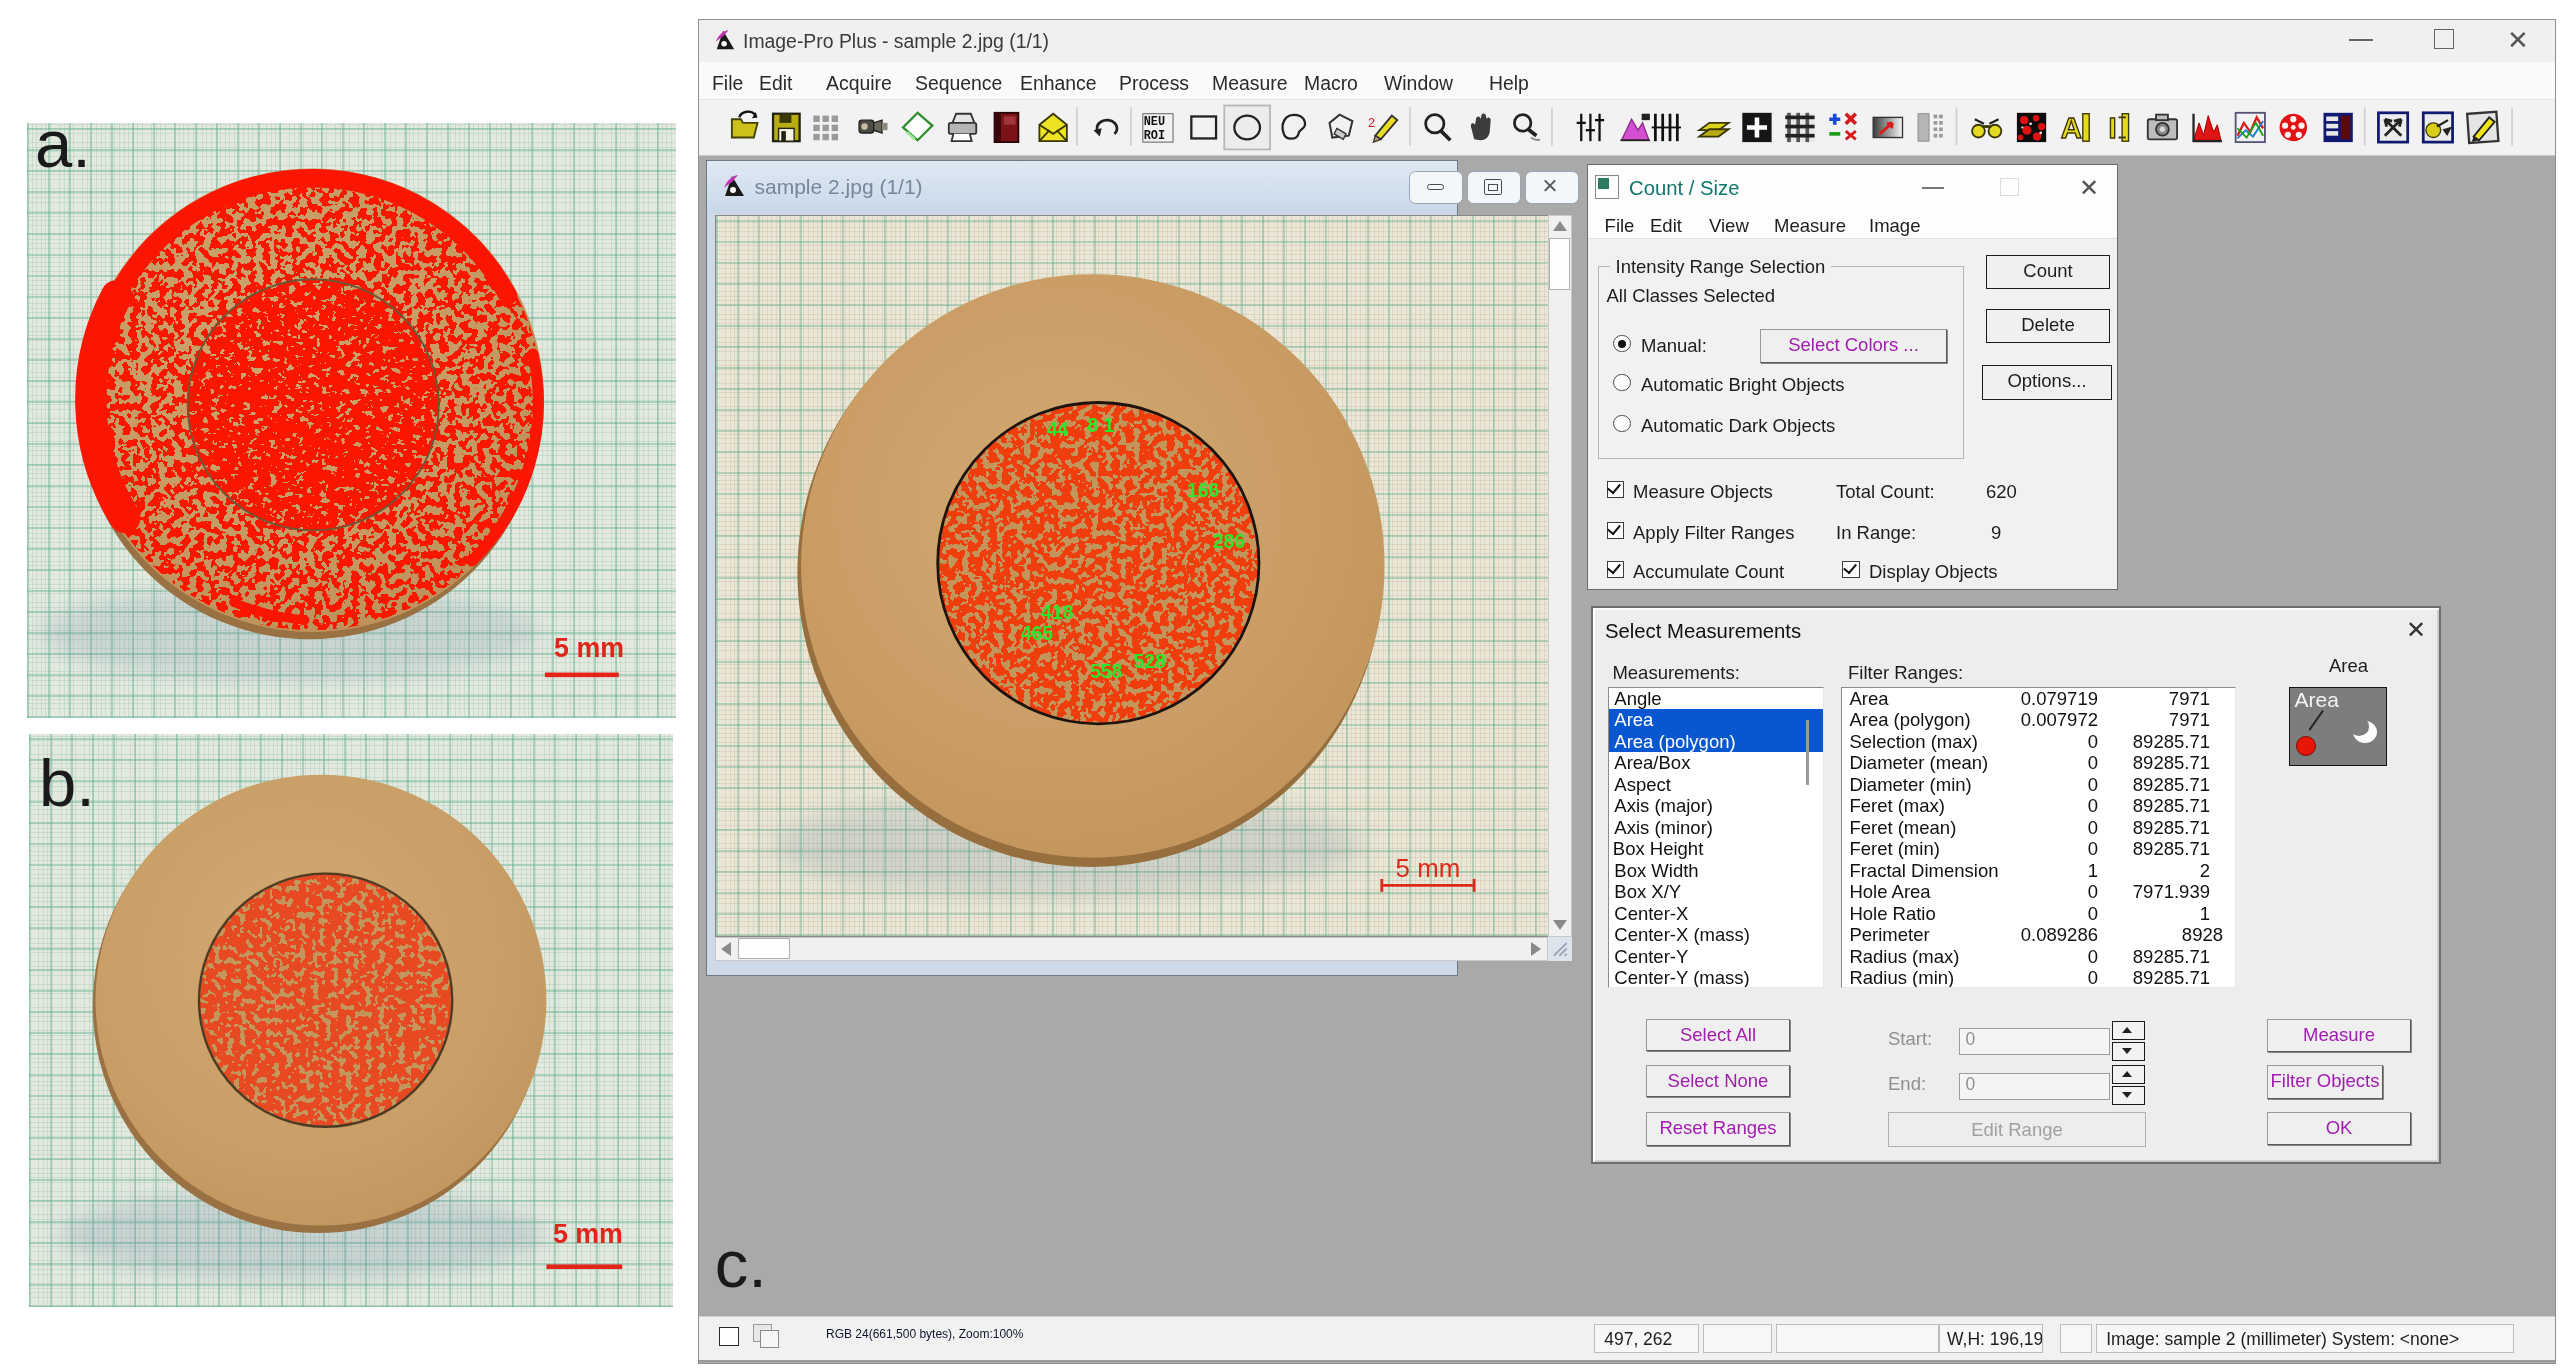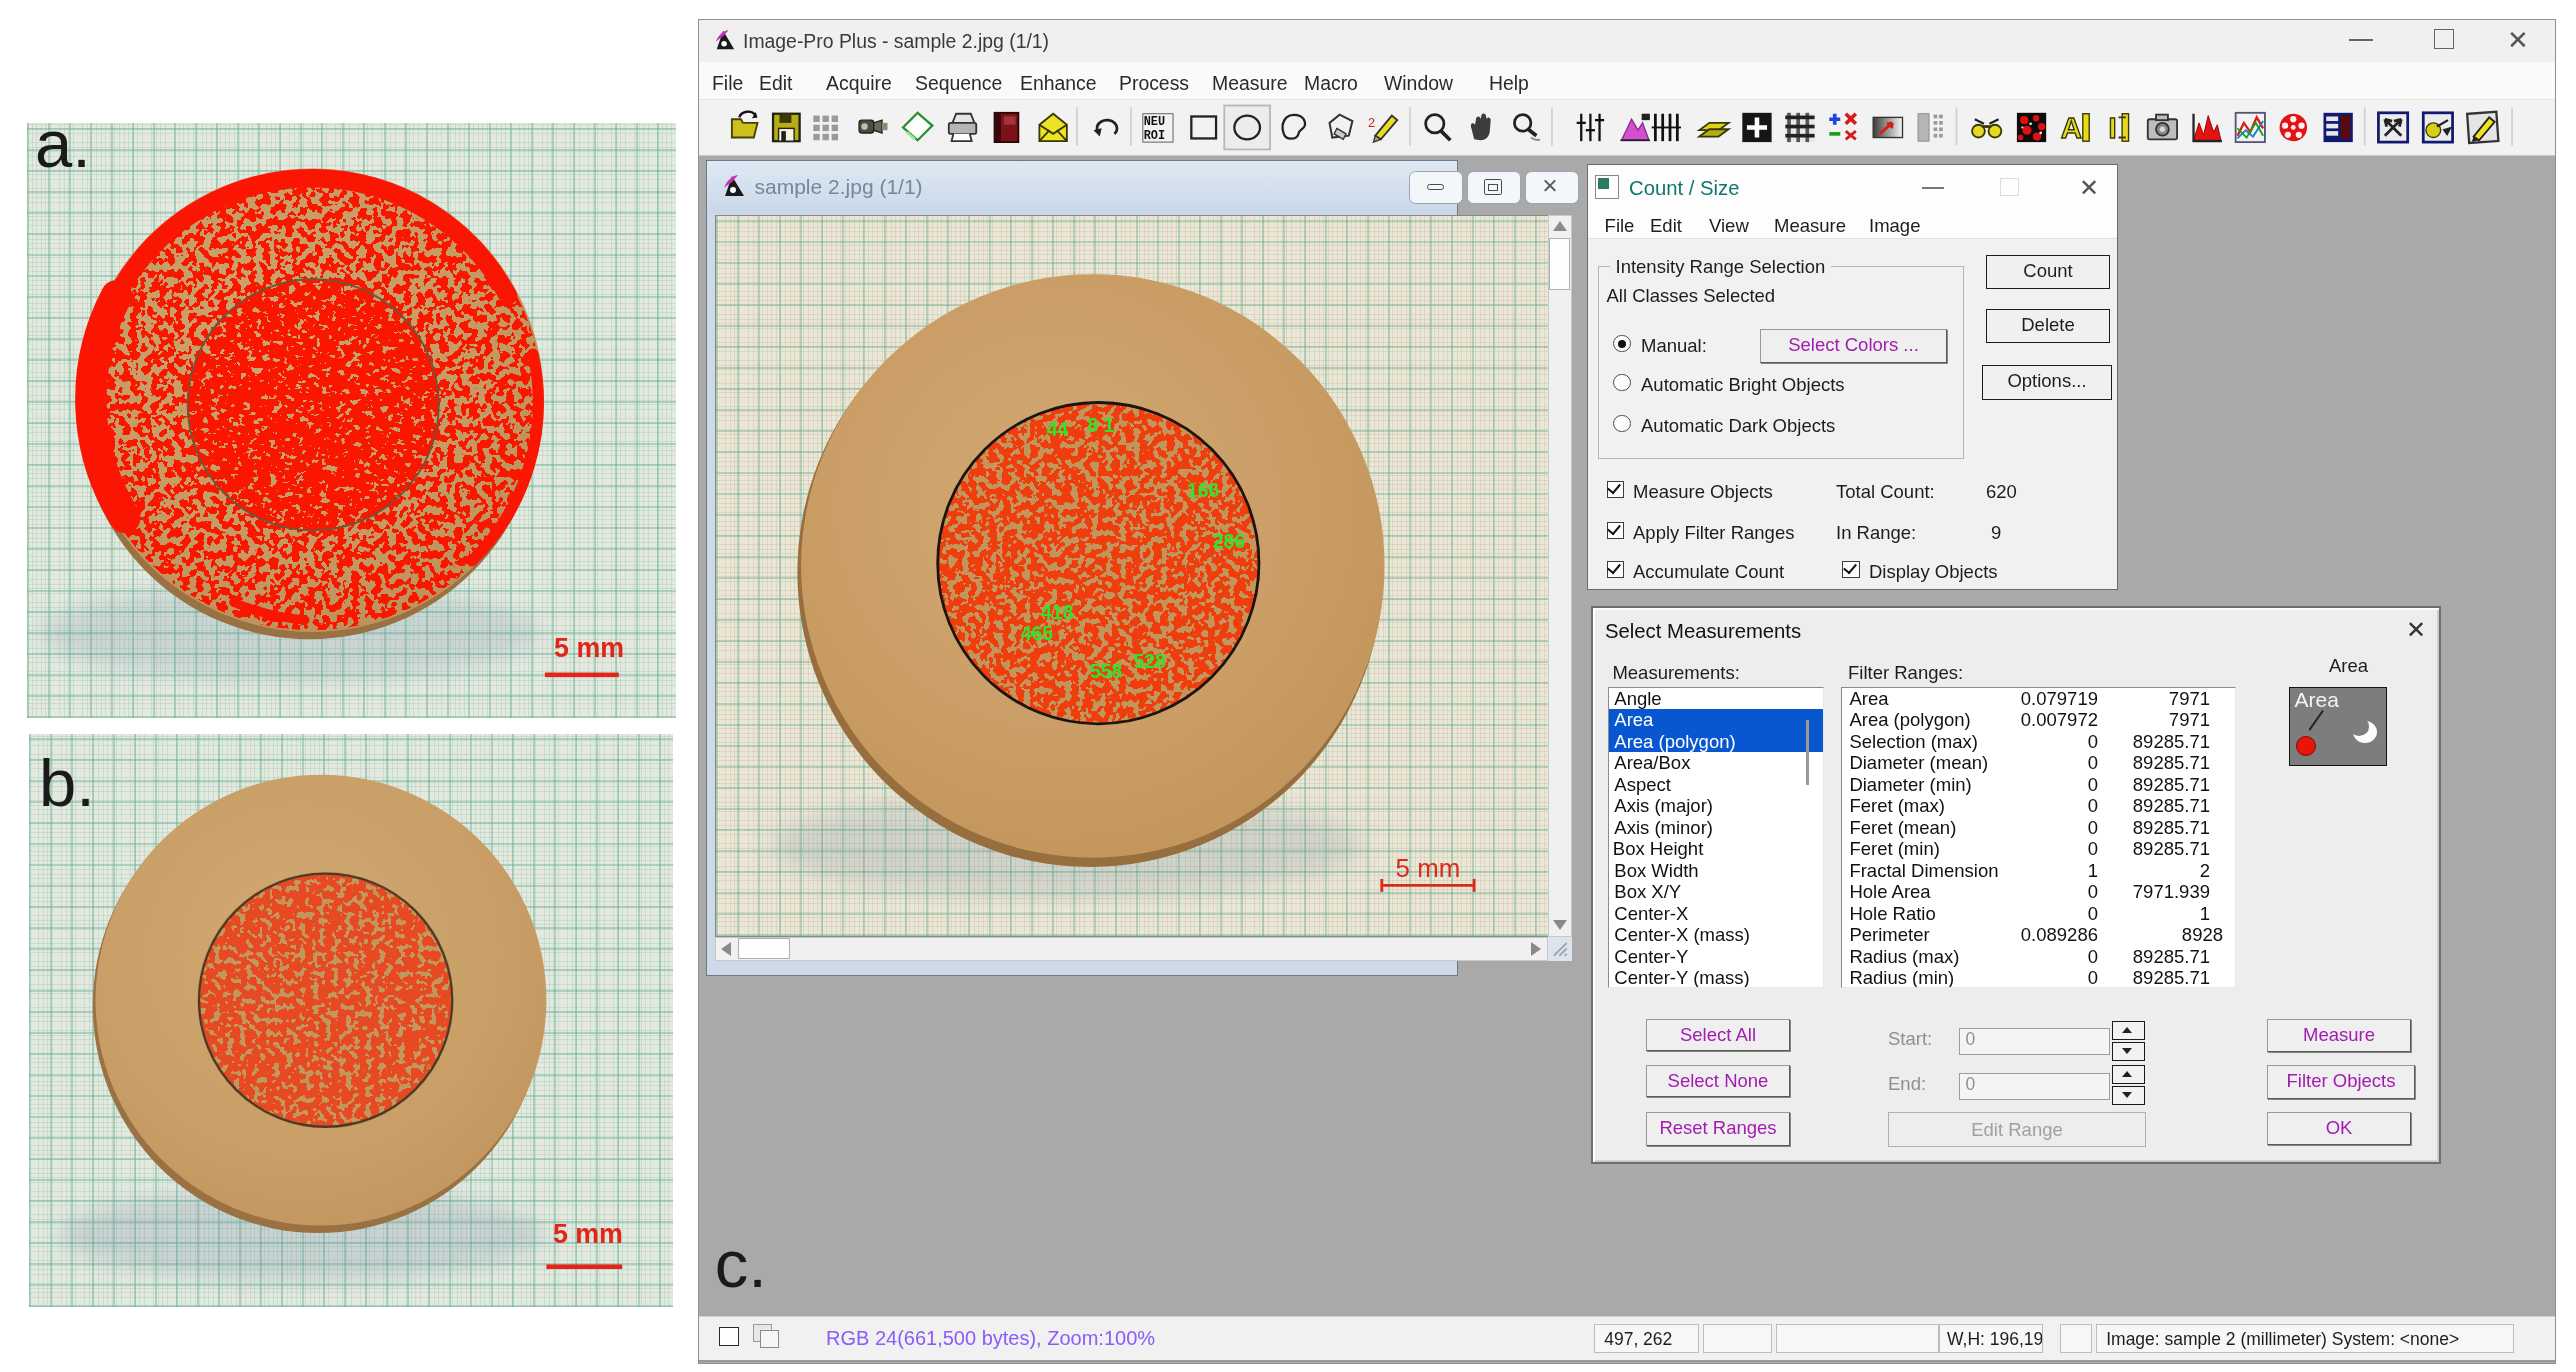--- a/index.html
+++ b/index.html
@@ -708,30 +708,30 @@
     <div class="abs" id="spin2" style="left:519px;top:457px;width:33px;height:41px">
       <div class="spbtn" style="top:0">
             <div class="abs" style="left:9.2px;top:5.5px;border-left:5.5px solid transparent;border-right:5.5px solid transparent;border-bottom:6.5px solid #222"></div>
           </div>
       <div class="spbtn" style="top:21px">
             <div class="abs" style="left:9.2px;top:5.5px;border-left:5.5px solid transparent;border-right:5.5px solid transparent;border-top:6.5px solid #222"></div>
           </div>
     </div>
     <div class="abs" style="left:295px;top:504px;width:258px;height:35px;background:#ededed;border:0.9px solid #b0b0b0;text-align:center;line-height:33px;font-size:18.5px;color:#a0a0a0">Edit Range</div>
     <div class="btn2" style="left:674px;top:411px;width:144px;height:33px;line-height:29.6px">Measure</div>
-    <div class="btn2" style="left:674px;top:457px;width:148px;height:34px;line-height:30.5px">Filter Objects</div>
+    <div class="btn2" style="left:674px;top:457px;width:116px;height:34px;line-height:30.5px">Filter Objects</div>
     <div class="btn2" style="left:674px;top:504px;width:144px;height:33px;line-height:29.6px">OK</div>
   </div>
   <div class="abs figlab" style="left:15.7px;top:1210px">c.</div>
 
   <div class="abs" id="statusbar" style="left:0;top:1296px;width:1856px;height:44px;background:#f1f1f1;border-top:0.9px solid #cfcfcf">
     <div class="abs" style="left:20.3px;top:10.2px;width:19.4px;height:19.4px;border:1.8px solid #2a2a2a;background:#fff"></div>
     <div class="abs" style="left:54px;top:7.4px;width:18.5px;height:18.5px;border:1.8px solid #9a9a9a;background:#e8e8e8"></div>
     <div class="abs" style="left:61px;top:13px;width:18.5px;height:18.5px;border:1.8px solid #8a8a8a;background:#f6f6f6"></div>
-    <div class="abs" style="left:127px;top:10.2px;font-size:20px;color:#8b5cf6">RGB 24(661,500 bytes), Zoom:100%</div>
+    <div class="abs" style="left:127px;top:10.2px;font-size:12px;color:#0f172a">RGB 24(661,500 bytes), Zoom:100%</div>
     <div class="sbcell" style="left:895px;width:105px;padding-left:9.2px">497, 262</div>
     <div class="sbcell" style="left:1004px;width:69px"></div>
     <div class="sbcell" style="left:1077px;width:163px"></div>
     <div class="sbcell" style="left:1240px;width:104px;padding-left:7px">W,H: 196,190</div>
     <div class="sbcell" style="left:1361px;width:32px"></div>
     <div class="sbcell" style="left:1397px;width:418px;padding-left:9.2px">Image: sample 2 (millimeter) System: &lt;none&gt;</div>
   </div>
   <div class="abs" style="left:0;top:1340px;width:1856px;height:2.8px;background:#9a9a9a"></div>
 </div>
 

